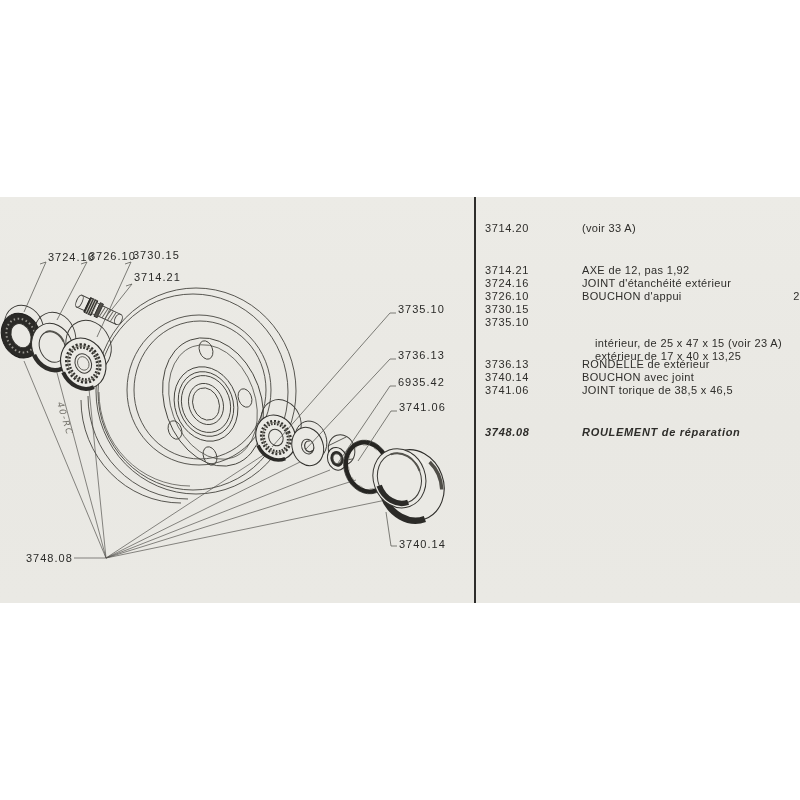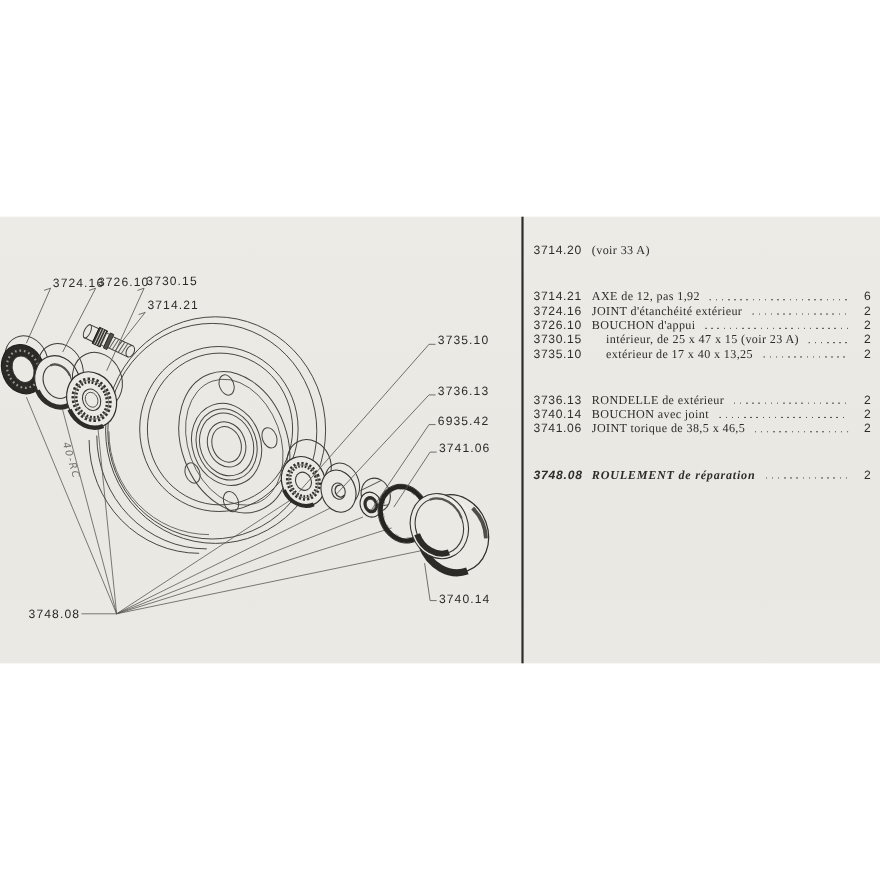--- a/index.html
+++ b/index.html
@@ -7,25 +7,25 @@
           font-family:"Liberation Sans",sans-serif;}
   .scan{position:absolute;left:0;top:197px;width:800px;height:406px;
         background:linear-gradient(180deg,#ecebe6 0%,#e9e8e3 55%,#eae9e4 100%);}
   .divider{position:absolute;left:474px;top:197px;width:2px;height:406px;background:#2e2d2b;}
   svg.diagram{position:absolute;left:0;top:0;width:800px;height:800px;}
   svg text{font-family:"Liberation Sans",sans-serif;font-size:11px;fill:#2a2a28;letter-spacing:1px;}
   svg text.pencil{font-family:"DejaVu Sans",sans-serif;font-style:italic;font-size:9px;
                   fill:#73716a;letter-spacing:1.5px;}
 
   .parts-list{position:absolute;left:485px;top:222px;width:307px;color:#2e2d2a;}
-  .prow{display:flex;height:13px;line-height:13px;font-size:11px;letter-spacing:0.35px;}
+  .prow{display:flex;height:13px;line-height:13px;font-size:11px;letter-spacing:0.35px;gap:44px;}
   .prow.gap-before{margin-top:29px;}
   .prow .ref{width:53px;flex:0 0 53px;letter-spacing:0.6px;}
-  .prow .desc{white-space:nowrap;font-family:Liberation Serif, serif;}
-  .prow.indent .desc{padding-left:13px;}
+  .prow .desc{white-space:nowrap;}
+  .prow.indent .desc{padding-left:13px;margin-top:34px;}
   .prow .leader{flex:1;align-self:flex-end;height:2px;margin:0 7px 3px 9px;
         background-image:repeating-linear-gradient(to right,#5a5751 0,#5a5751 1.4px,transparent 1.4px,transparent 5.6px);
         background-size:100% 1.4px;background-repeat:no-repeat;background-position:0 0;}
   .prow .qty{width:14px;flex:0 0 14px;text-align:right;}
   .prow.emphasis .ref,.prow.emphasis .desc{font-style:italic;font-weight:bold;letter-spacing:0.7px;}
 </style>
 </head>
 <body>
 
 <div class="canvas">

